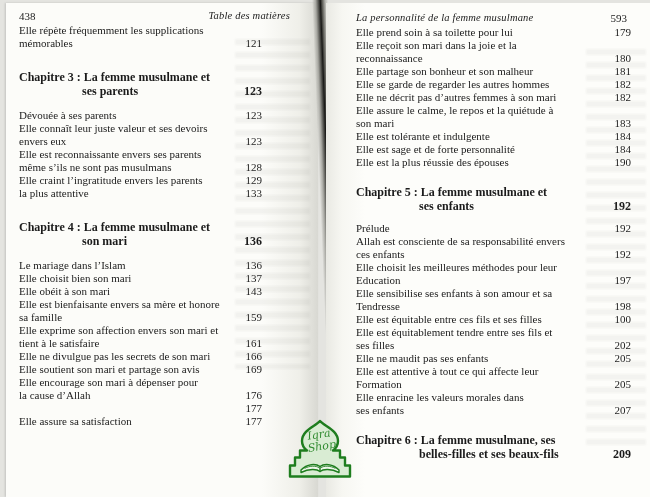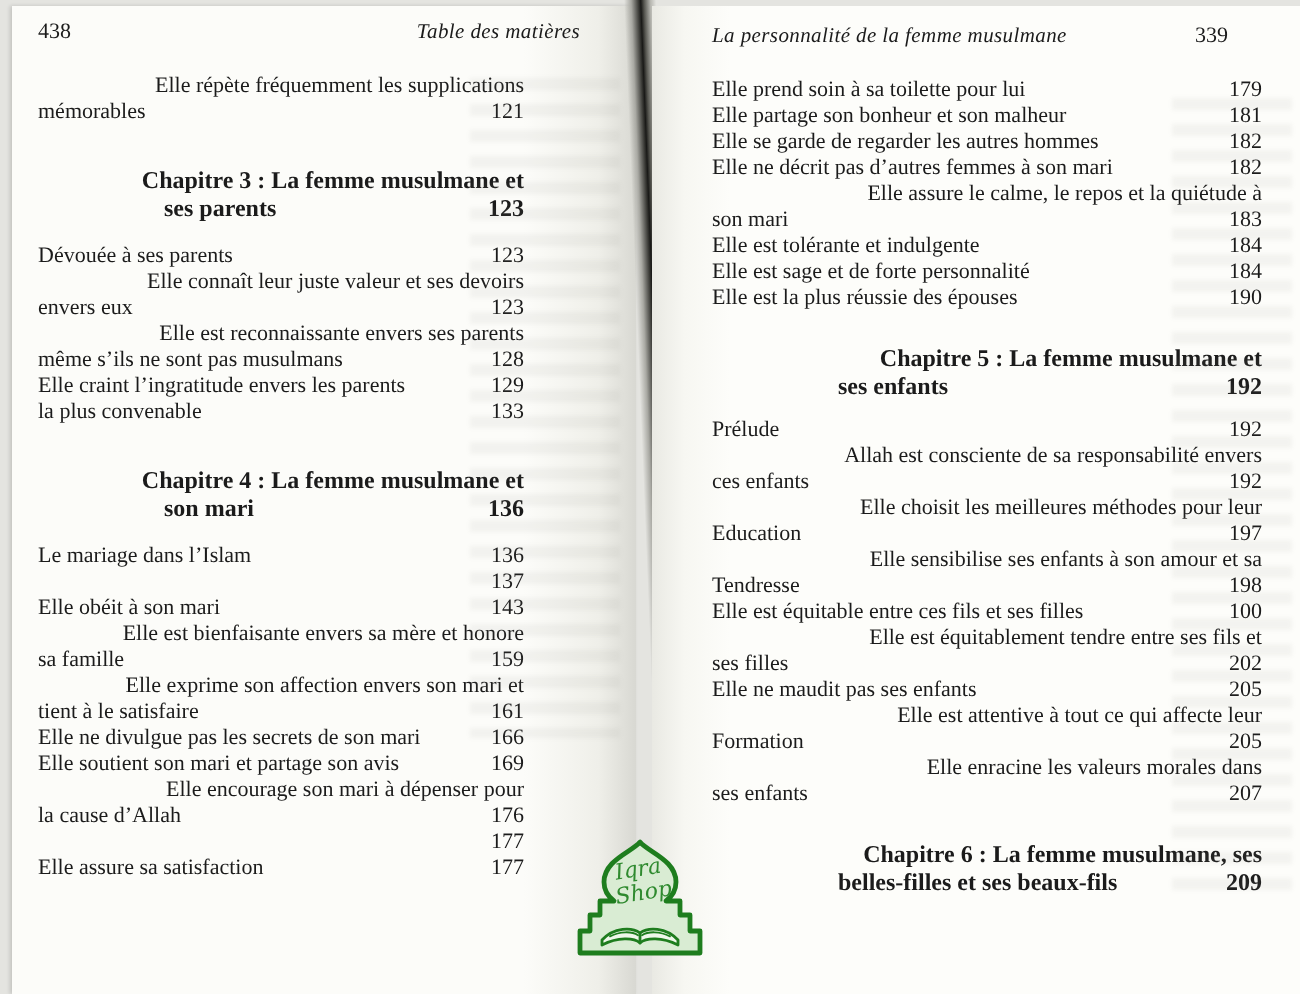--- a/index.html
+++ b/index.html
@@ -23,29 +23,29 @@
   }
   .spine{
     position:absolute;top:0;bottom:0;left:312px;width:16px;
     background:linear-gradient(90deg,rgba(80,80,76,0) 0%,#a9a9a3 22%,#3a3a36 45%,#191917 52%,#55554f 62%,#b5b5af 82%,rgba(80,80,76,0) 100%);
     transform:skewX(2.3deg);transform-origin:0 0;
   }
   .page-inner{padding-top:7px;height:100%;box-sizing:border-box;}
   .page-left .page-inner{padding-left:13px;}
   .page-right .page-inner{padding-left:30px;padding-top:9px;}
 
-  .running-head{display:flex;align-items:flex-end;font-size:11px;}
+  .running-head{display:flex;align-items:flex-start;font-size:11px;}
   .page-left  .running-head{padding-right:28px;}
-  .page-right .running-head{padding-right:36px;}
+  .page-right .running-head{padding-right:23px;}
   .running-title{font-style:italic;font-size:10.5px;letter-spacing:.2px;}
   .page-left  .running-head .running-title{margin-left:auto;}
   .page-right .running-head .folio{margin-left:auto;}
   .folio{font-size:11px;}
 
-  .toc{margin-top:15px;font-size:11px;line-height:13px;text-align:right;}
+  .toc{margin-top:2px;font-size:11px;line-height:13px;}
   .page-left  .toc{padding-right:56px;}
   .page-right .toc{padding-right:19px;}
 
   .toc-line{white-space:nowrap;}
   .toc-lastline{display:flex;}
   .toc-lastline .toc-text{white-space:nowrap;}
   .toc-pagenum{margin-left:auto;padding-left:6px;}
 
   .toc-chapter{font-weight:bold;font-size:12px;line-height:14px;}
   .page-left  .toc-chapter{margin-top:20px;margin-bottom:11px;}
@@ -118,39 +118,40 @@
           </div>
         </div>
         <div class="toc-entry">
           <div class="toc-lastline">
             <span class="toc-text">Elle craint l’ingratitude envers les parents</span>
             <span class="toc-pagenum">129</span>
           </div>
         </div>
         <div class="toc-entry">
           <div class="toc-lastline">
-            <span class="toc-text">la plus convenable</span>
+            <span class="toc-text">la plus attentive</span>
             <span class="toc-pagenum">133</span>
           </div>
         </div>
         <div class="toc-chapter">
           <div class="chapter-l1">Chapitre 4 : La femme musulmane et</div>
           <div class="chapter-l2row">
             <span class="chapter-l2">son mari</span>
             <span class="toc-pagenum">136</span>
           </div>
         </div>
         <div class="toc-entry">
           <div class="toc-lastline">
             <span class="toc-text">Le mariage dans l’Islam</span>
             <span class="toc-pagenum">136</span>
           </div>
         </div>
         <div class="toc-entry">
           <div class="toc-lastline">
+            <span class="toc-text">Elle choisit bien son mari</span>
             <span class="toc-pagenum">137</span>
           </div>
         </div>
         <div class="toc-entry">
           <div class="toc-lastline">
             <span class="toc-text">Elle obéit à son mari</span>
             <span class="toc-pagenum">143</span>
           </div>
         </div>
         <div class="toc-entry">
@@ -201,27 +202,34 @@
   </div>
   <div class="bleed bleed-l"></div>
 </div>
 
 <div class="spine"></div>
 
 <div class="page page-right">
   <div class="page-inner">
     <div class="running-head">
       <span class="running-title">La personnalité de la femme musulmane</span>
-      <span class="folio">339</span>
+      <span class="folio">593</span>
     </div>
     <div class="toc">
         <div class="toc-entry">
           <div class="toc-lastline">
             <span class="toc-text">Elle prend soin à sa toilette pour lui</span>
             <span class="toc-pagenum">179</span>
+          </div>
+        </div>
+        <div class="toc-entry">
+          <div class="toc-line">Elle reçoit son mari dans la joie et la</div>
+          <div class="toc-lastline">
+            <span class="toc-text">reconnaissance</span>
+            <span class="toc-pagenum">180</span>
           </div>
         </div>
         <div class="toc-entry">
           <div class="toc-lastline">
             <span class="toc-text">Elle partage son bonheur et son malheur</span>
             <span class="toc-pagenum">181</span>
           </div>
         </div>
         <div class="toc-entry">
           <div class="toc-lastline">

